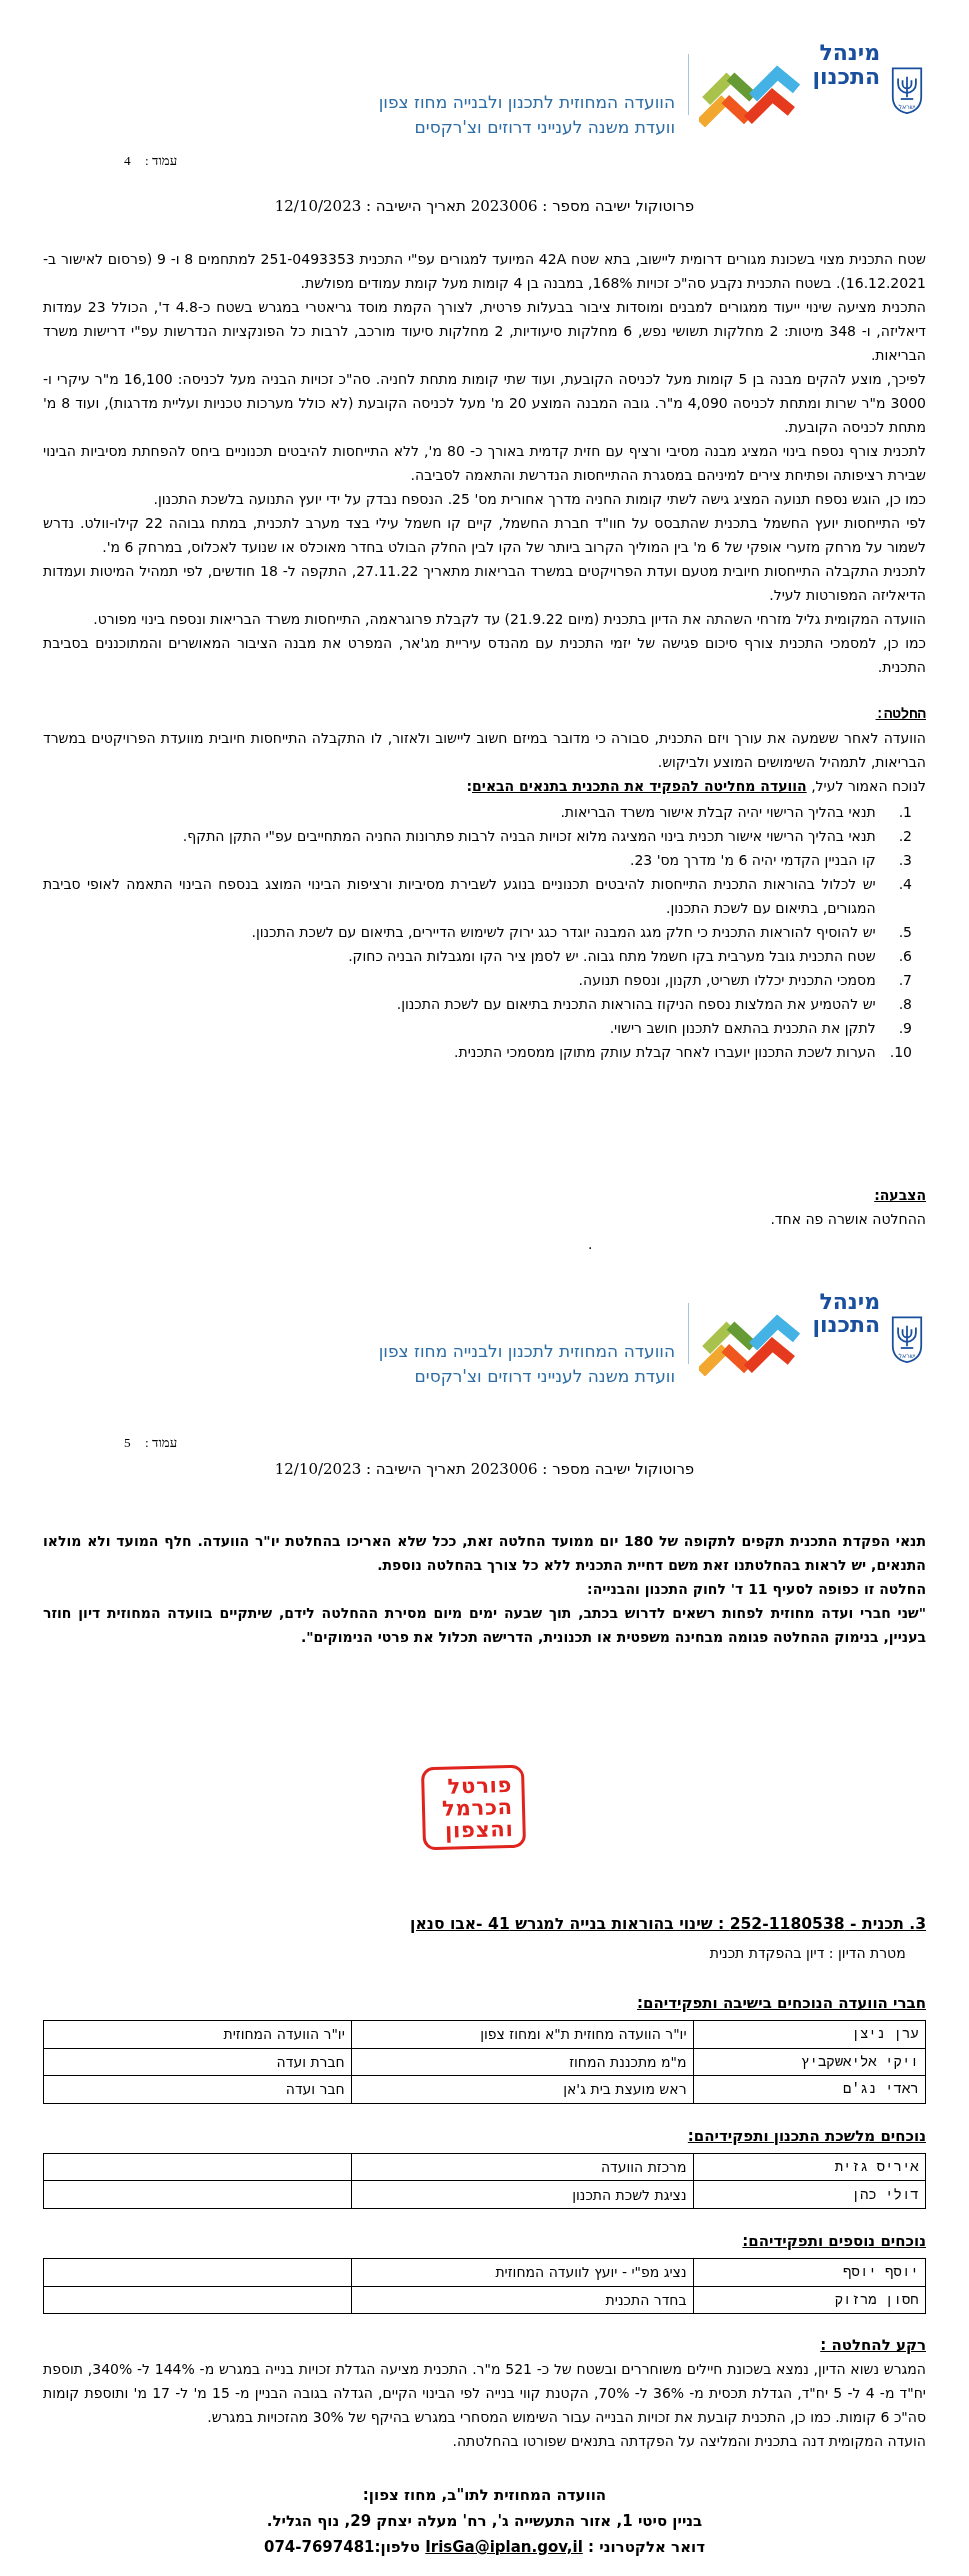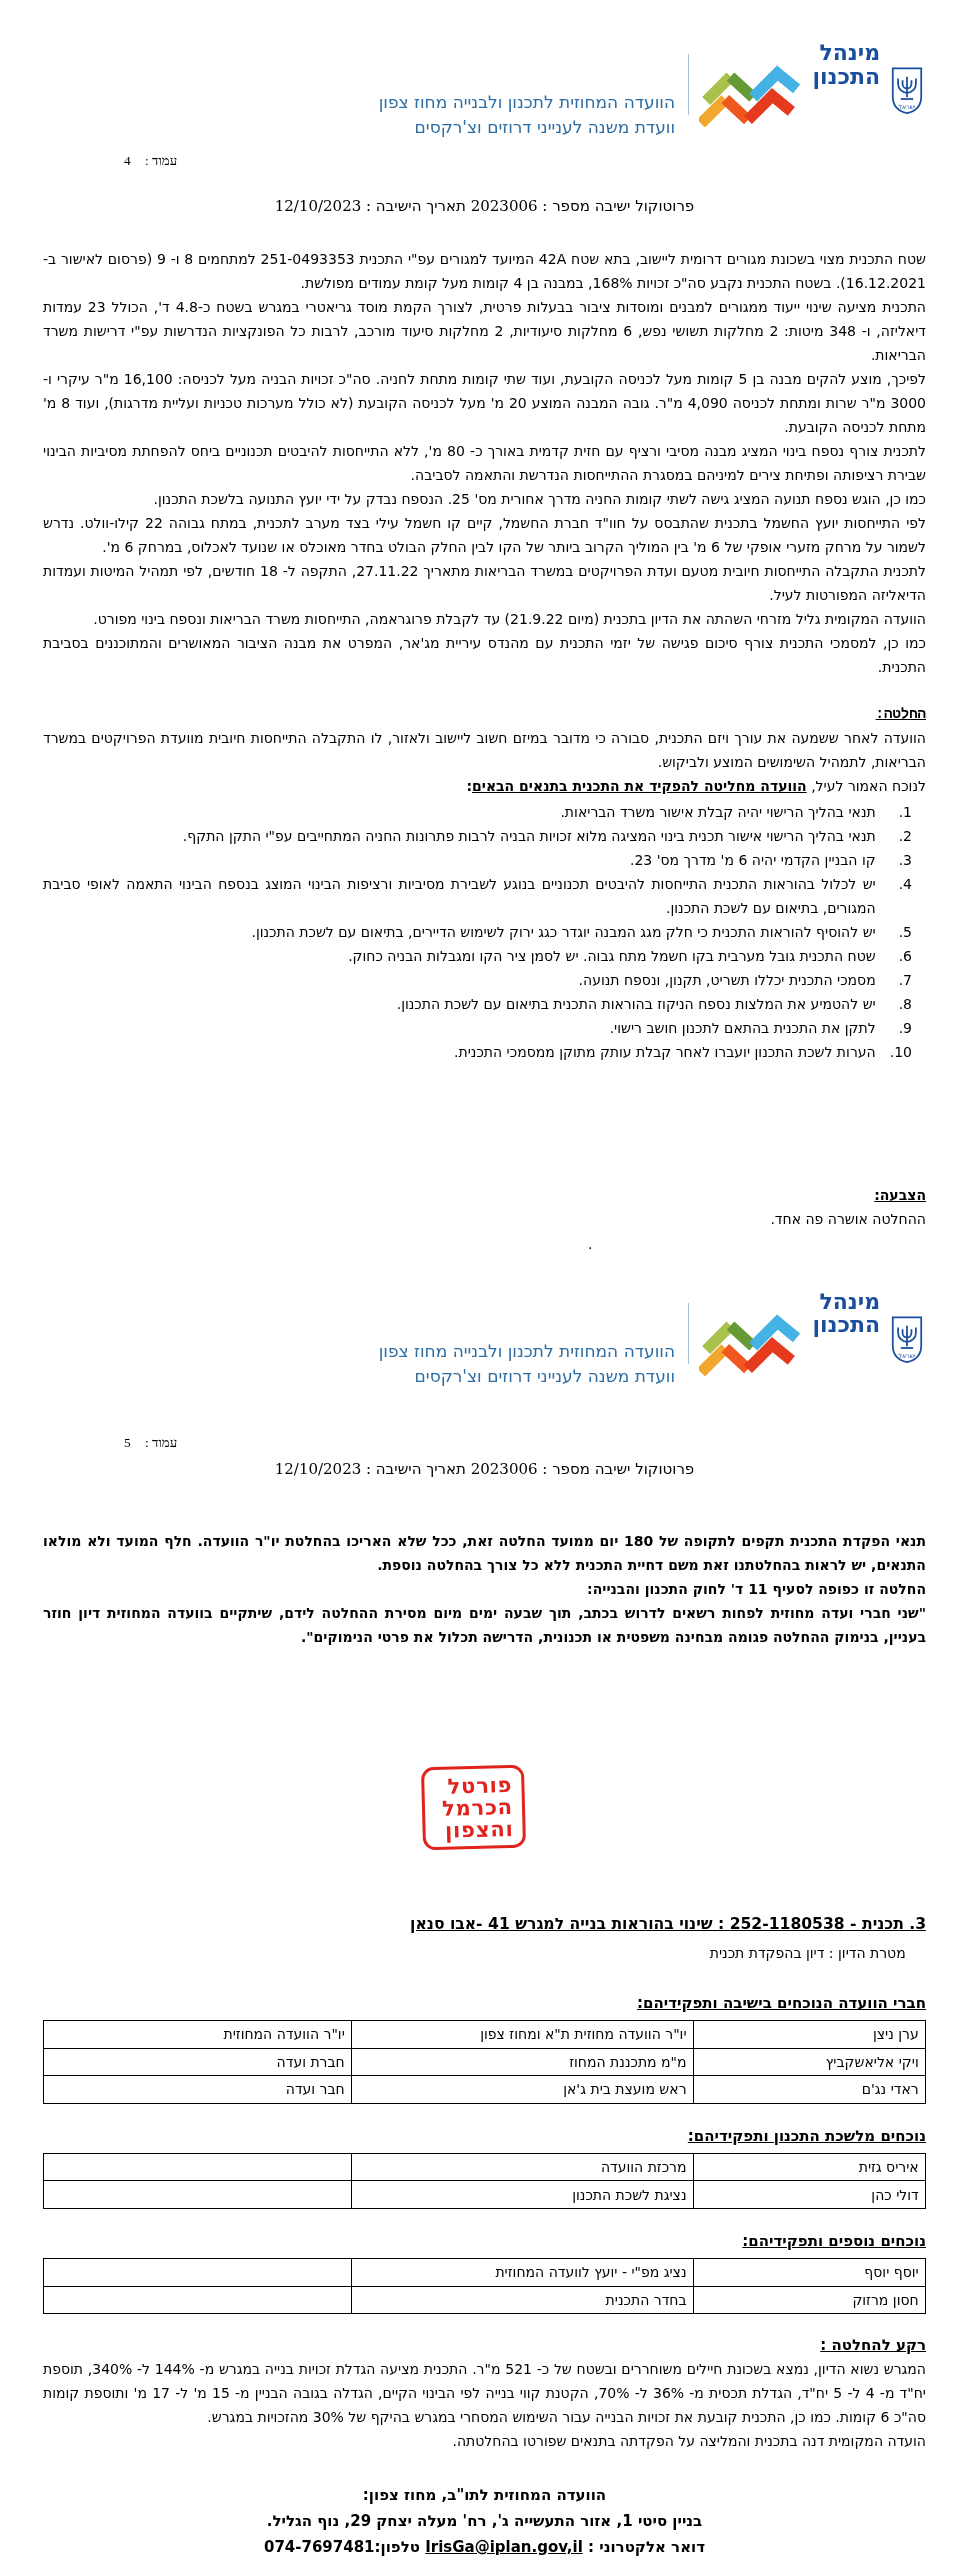--- a/index.html
+++ b/index.html
@@ -45,21 +45,21 @@
   .sec3{position:absolute;right:43px;left:43px;font-size:14px;line-height:24px;}
   .item-title{font-size:15.6px;}
   .purpose{padding-right:20.3px;margin-top:4.7px;}
   .tbl-head{font-size:15px;}
   .th1{margin-top:26.6px;}
   .th2{margin-top:20.3px;}
   .th3{margin-top:20.3px;}
   table.roster{border-collapse:collapse;width:100%;margin-top:4.7px;table-layout:fixed;}
   table.roster td{border:0.8px solid #000;height:25px;padding:0.8px 6.3px;font-size:14px;
     vertical-align:middle;text-align:right;overflow:hidden;white-space:nowrap;}
-  td.c-name{width:26%;}
+  td.c-name{width:26%;font-family:Liberation Mono, monospace;}
   td.c-role{width:39%;}
   td.c-extra{width:35%;}
   .bg-head{margin-top:19px;font-size:15px;}
   .bgtext{text-align:justify;margin:0;}
   .bgline{margin:0;text-align:right;}
   
   .foot{position:absolute;left:0;right:0;text-align:center;font-weight:bold;
     font-size:15px;line-height:26px;}
   .email{color:#000;text-decoration:underline;cursor:pointer;}
 </style>

